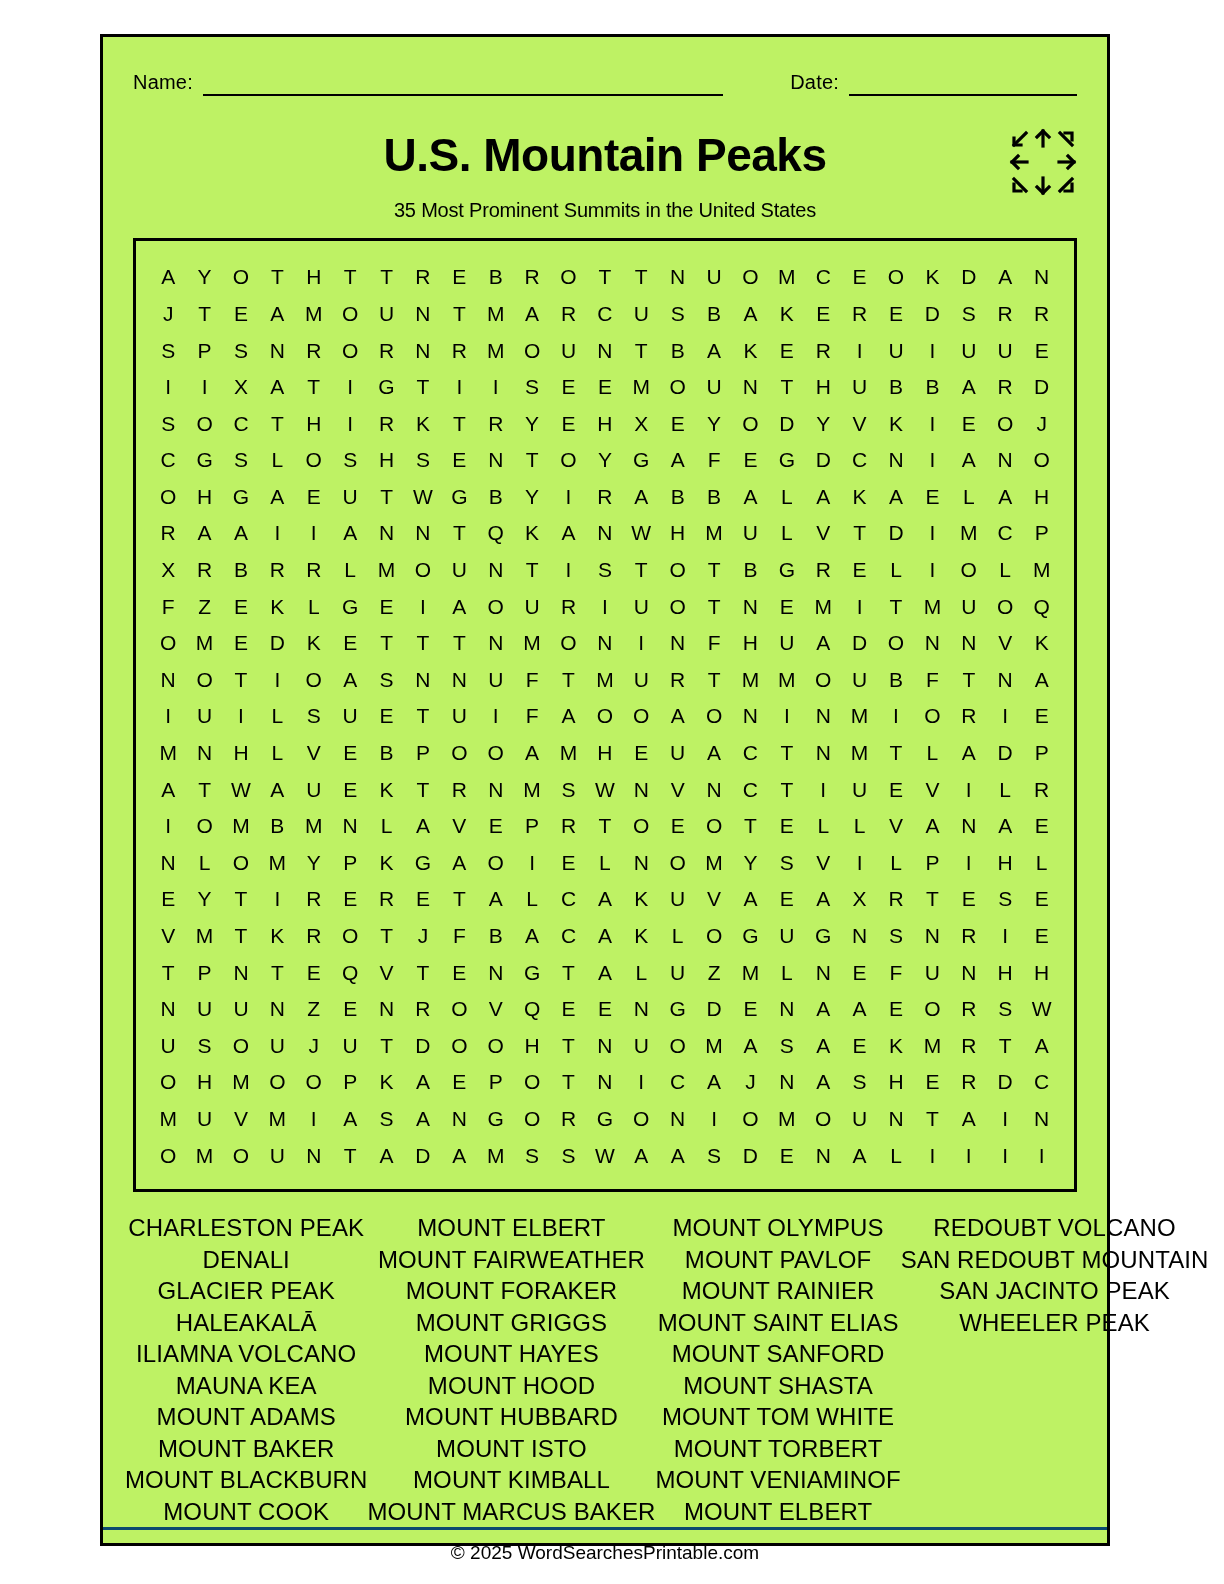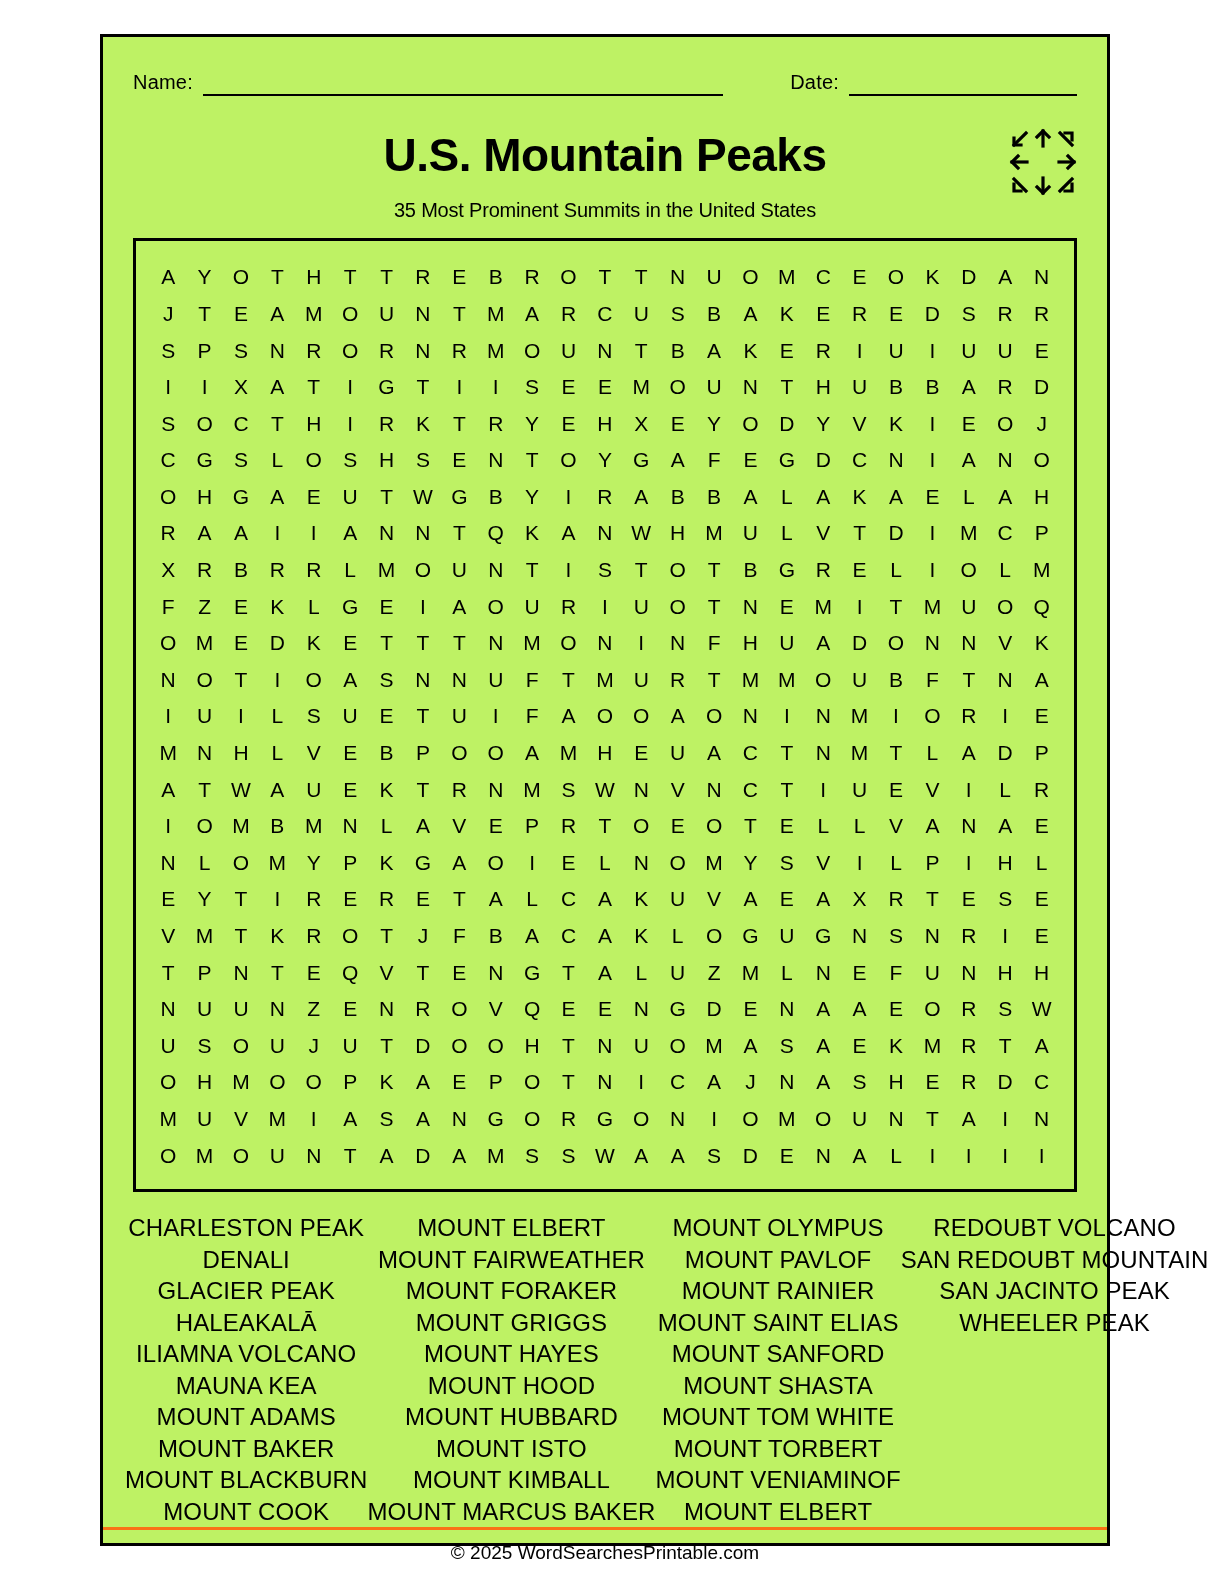--- a/index.html
+++ b/index.html
@@ -109,21 +109,21 @@
   }
   .wl-item {
     font-size: 24px;
     line-height: 31.5px;
     white-space: nowrap;
     letter-spacing: .1px;
   }
 
   
   .footer {
-    border-top: 3px solid #f97316;
+    border-top: 3px solid #0c4a6e;
     text-align: center;
     padding: 12px 0 11px 0;
     font-size: 19px;
   }
 </style>
 </head>
 <body>
 
 <div class="page">
 

